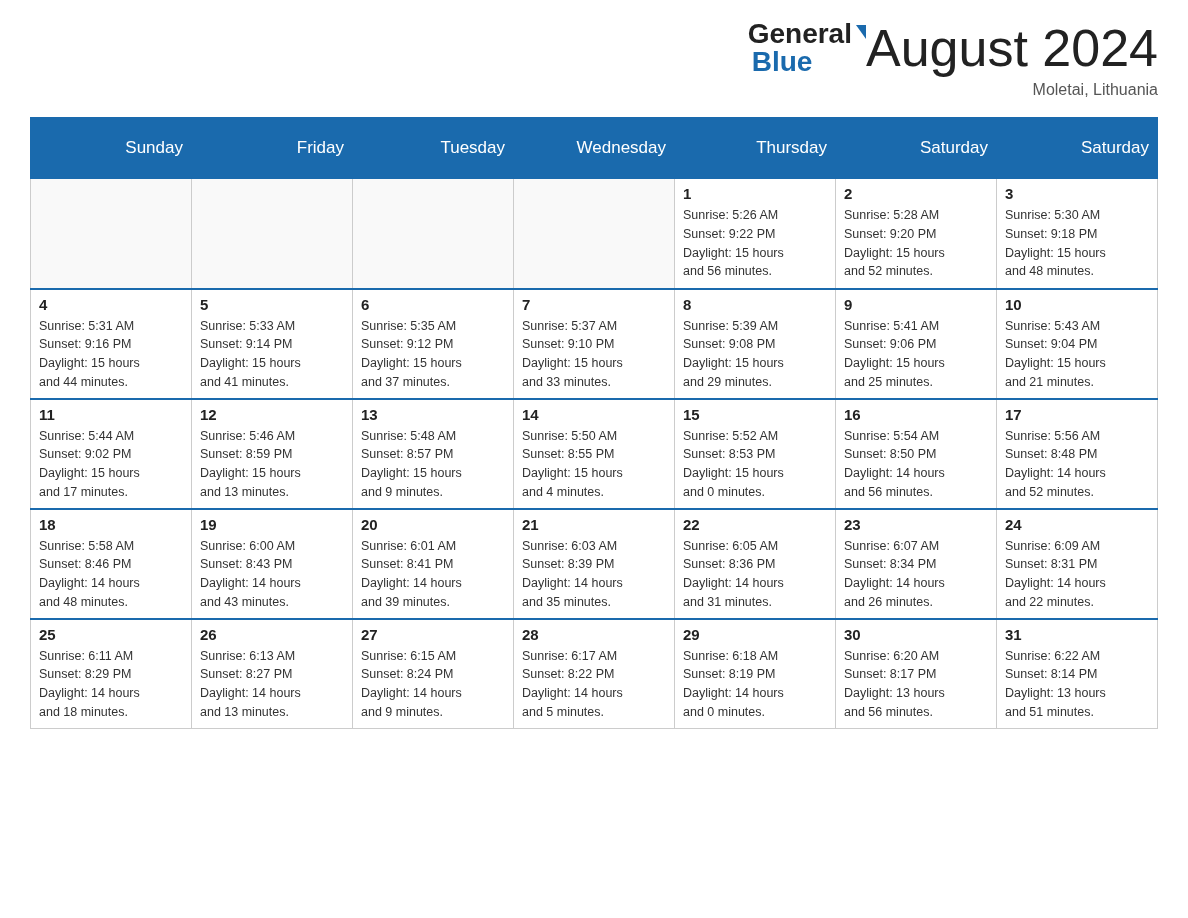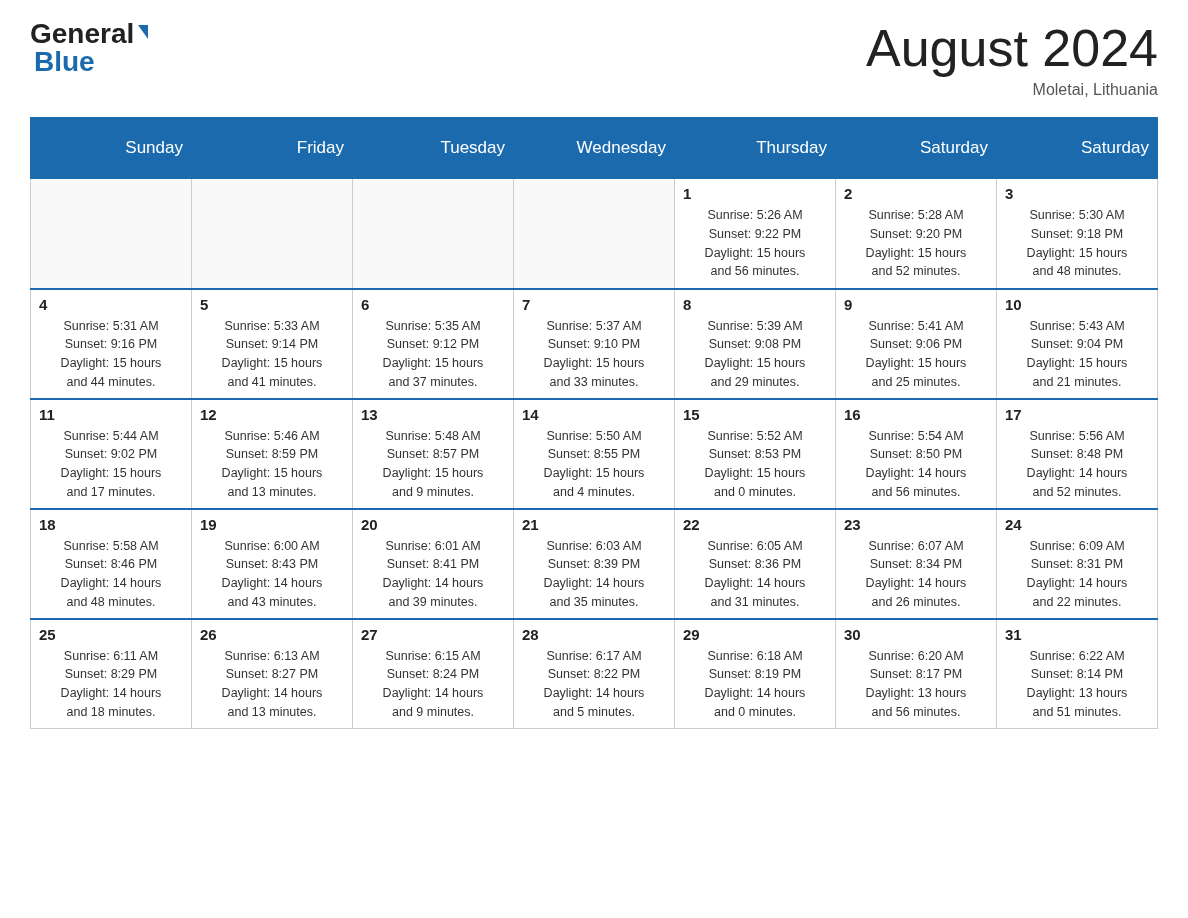--- a/index.html
+++ b/index.html
@@ -6,21 +6,21 @@
     body {
       font-family: Arial, Helvetica, sans-serif;
       background: #fff;
       color: #222;
       width: 1188px;
       min-height: 918px;
       padding: 20px 30px;
     }
     .header {
       display: flex;
-      justify-content: space-between;
+      justify-content: flex-end;
       align-items: flex-start;
       margin-bottom: 18px;
     }
     .logo {
       display: flex;
       flex-direction: column;
       align-items: flex-start;
     }
     .logo-general {
       font-size: 28px;
@@ -88,21 +88,20 @@
     .day-number {
       font-size: 15px;
       font-weight: bold;
       color: #222;
       margin-bottom: 4px;
     }
     .day-info {
       font-size: 12.5px;
       color: #333;
       line-height: 1.5;
-      text-align: center;
     }
     .empty-cell {
       background: #f9f9f9;
     }
     .row-separator td {
       border-top: 2px solid #1a6aad;
     }
   </style>
 </head>
 <body>

